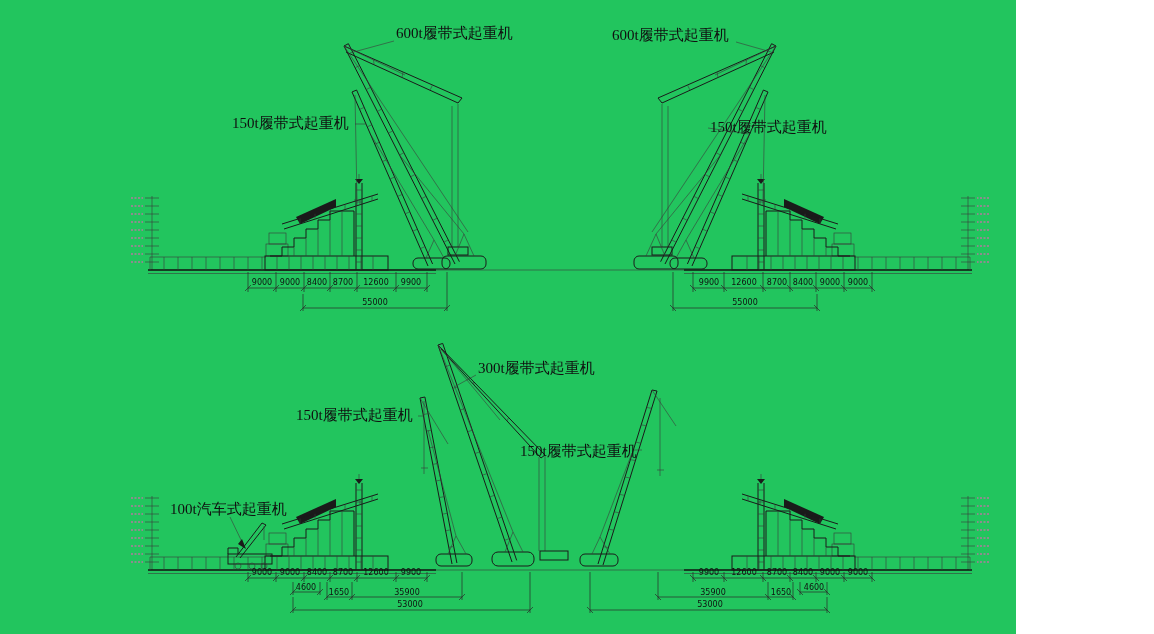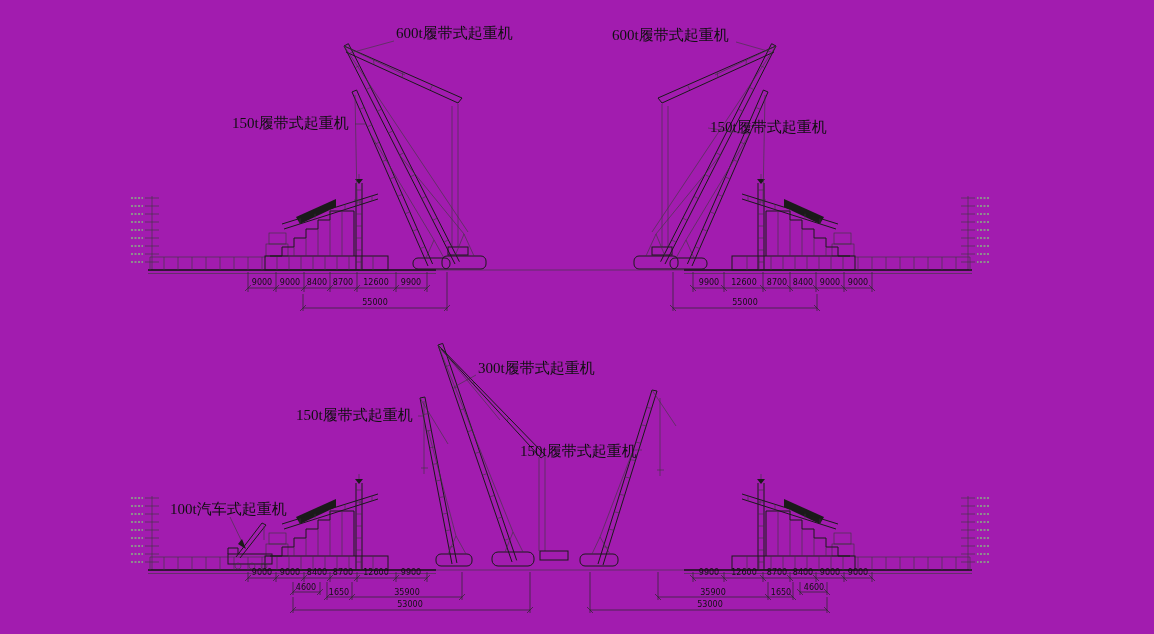--- a/index.html
+++ b/index.html
@@ -1,16 +1,16 @@
 <!DOCTYPE html>
 <html><head>
 <meta charset="utf-8">
 <style>
   html,body{margin:0;padding:0;background:#ffffff;}
-  .canvas{position:relative;width:1154px;height:634px;background:#a21caf;overflow:hidden;
+  .canvas{position:relative;width:1016px;height:634px;background:#22c55e;overflow:hidden;
           font-family:"Liberation Sans","DejaVu Sans",sans-serif;}
   svg{display:block;}
   .ln{stroke:#1a1a1a;stroke-width:1;fill:none;}
   .ground{stroke:#111;stroke-width:1.4;fill:none;}
   .thin{stroke:#3a3a3a;stroke-width:0.6;fill:none;}
   .dim{stroke:#2a2a2a;stroke-width:0.7;fill:none;}
   .micro{stroke:#8d8d8d;stroke-width:2.2;stroke-dasharray:2 1.5;fill:none;}
   .lbl{font-family:"Liberation Serif","DejaVu Serif",serif;font-size:15px;fill:#101010;}
   .dimtxt{font-family:"DejaVu Sans",sans-serif;font-size:8px;fill:#101010;text-anchor:middle;}
 </style>

